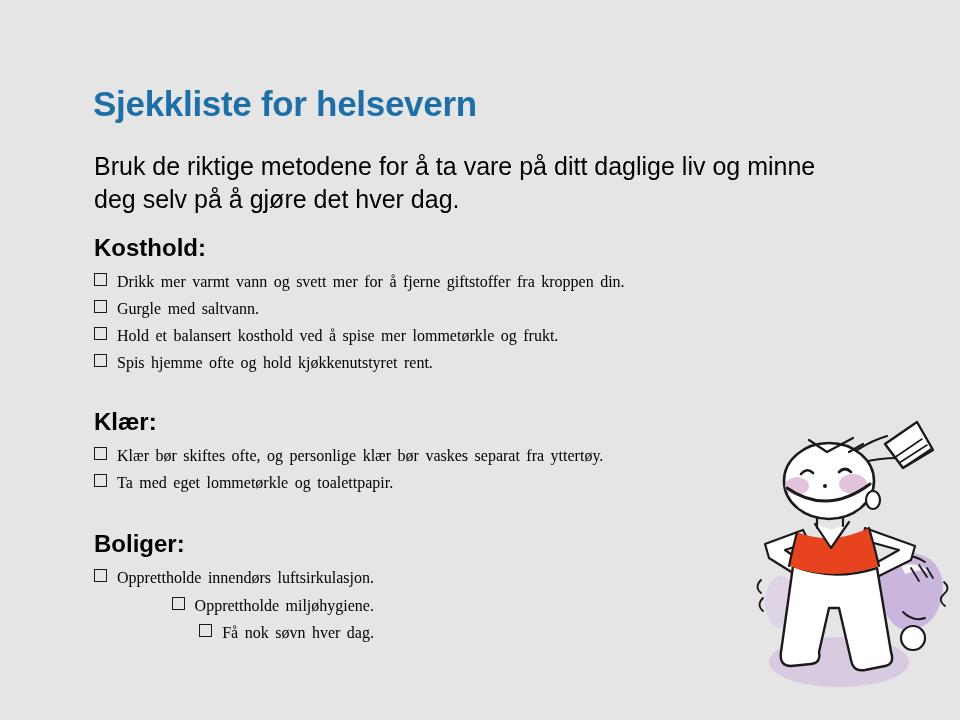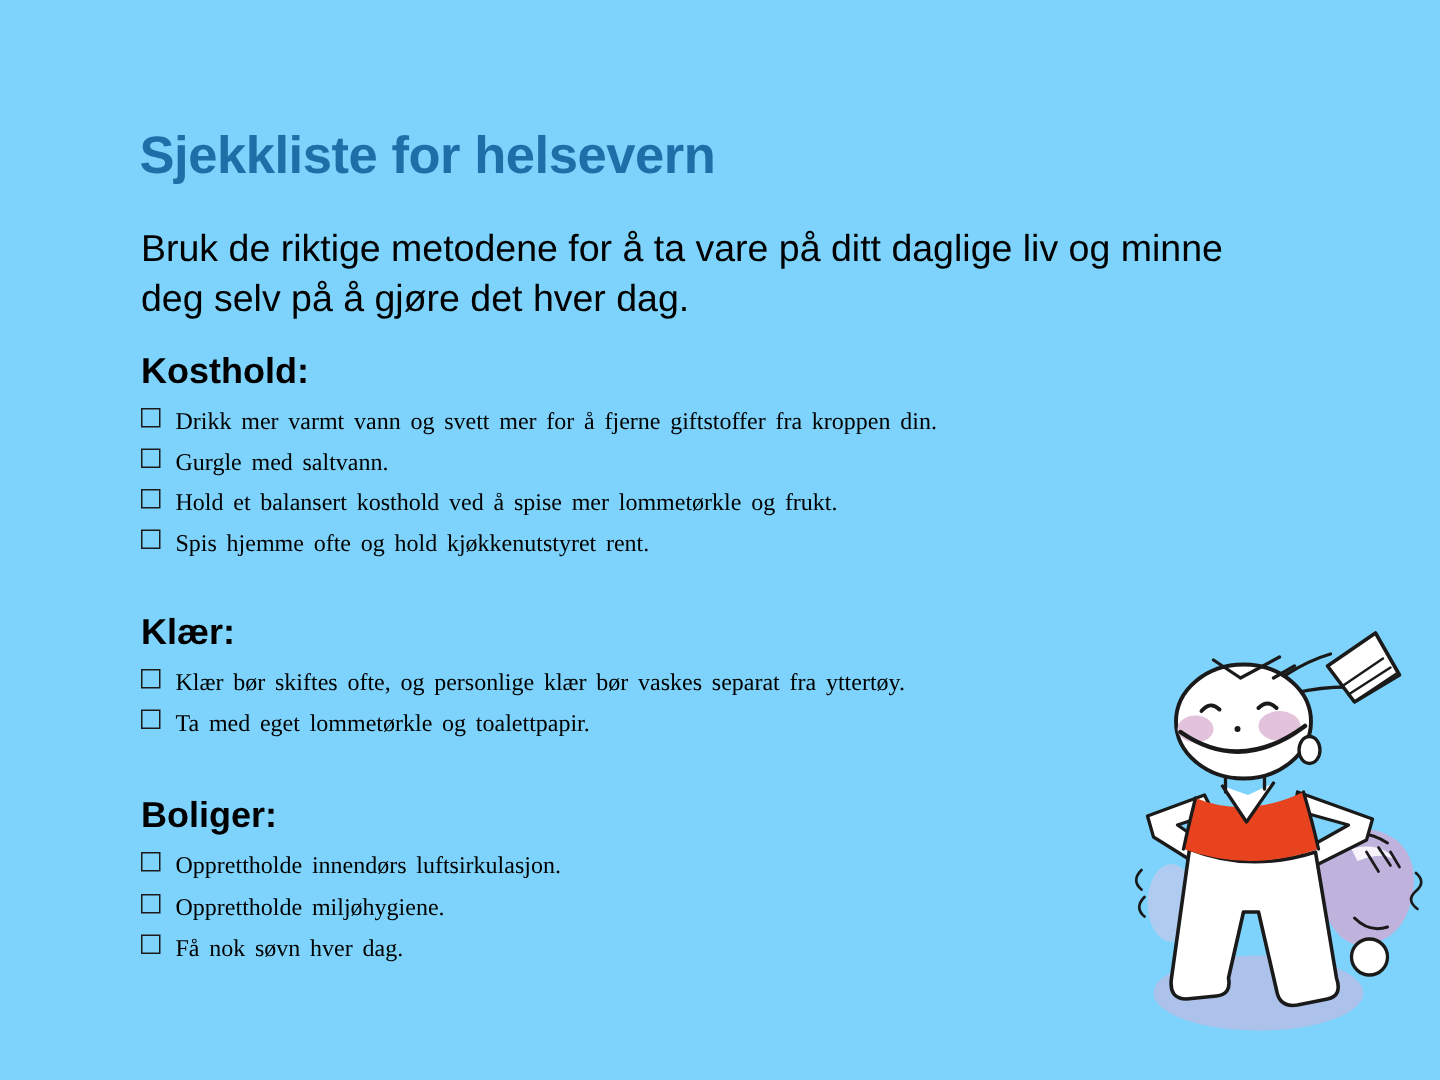--- a/index.html
+++ b/index.html
@@ -11,21 +11,21 @@
     width: 960px;
     height: 720px;
     position: relative;
     overflow: hidden;
     font-family: "Liberation Sans", sans-serif;
     color: #000;
   }
   .slide {
     position: absolute;
     inset: 0;
-    background: #7dd3fc;
+    background: #e5e5e5;
     padding-left: 24px;
   }
   .title {
     position: absolute;
     left: 93px;
     top: 84px;
     font-size: 35px;
     font-weight: bold;
     color: #1E6FA8;
     letter-spacing: -0.3px;
@@ -56,21 +56,21 @@
     padding: 0;
     list-style: none;
   }
   .section li {
     font-size: 16px;
     line-height: 27px;
     white-space: nowrap;
     word-spacing: 2.5px;
     font-family: Liberation Serif, serif;
   }
-  .sec-boliger li { line-height: 27.5px; }
+  .sec-boliger li { line-height: 27.5px; text-align: right; }
   .cb {
     display: inline-block;
     width: 11px;
     height: 11px;
     border: 1.4px solid #1a1a1a;
     margin-right: 10px;
     vertical-align: 1px;
   }
   .illustration {
     position: absolute;

